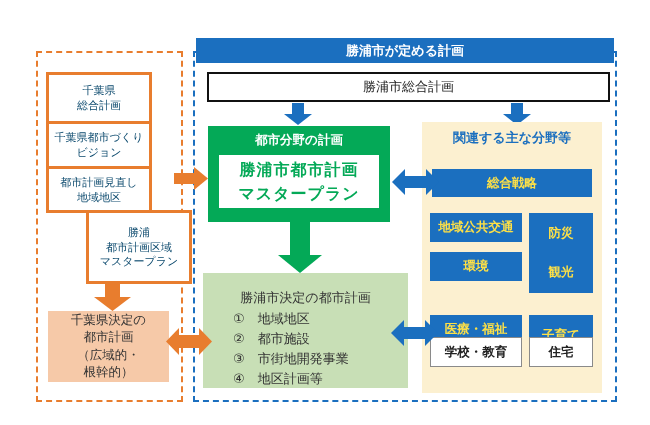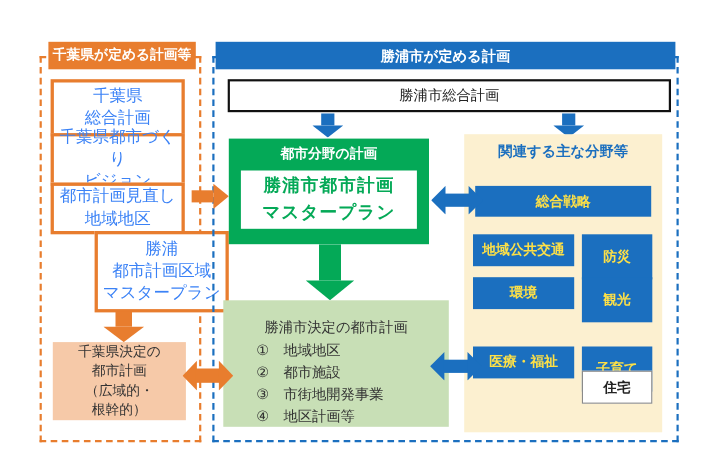--- a/index.html
+++ b/index.html
@@ -6,22 +6,22 @@
   body{font-family:"Liberation Sans","DejaVu Sans",sans-serif;}
   #canvas{position:relative;width:650px;height:425px;background:#fff;overflow:hidden;}
   .abs{position:absolute;box-sizing:border-box;}
   .pre{white-space:pre-line;}
   .center{display:flex;align-items:center;justify-content:center;text-align:center;}
 
   
   .left-dash{left:36px;top:51px;width:147px;height:351px;border:2px dashed #E87D2E;}
   .left-header{left:44px;top:38px;width:134px;height:25px;background:#E87D2E;color:#fff;
                font-size:12.5px;font-weight:bold;}
-  .obox{left:46px;width:122px;background:#fff;border:3px solid #E87D2E;color:#3b82f6;
-        font-size:15px;line-height:1.35;}
+  .obox{left:46px;width:106px;background:#fff;border:3px solid #E87D2E;color:#0c4a6e;
+        font-size:11px;line-height:1.35;}
   .obox1{top:72px;height:52px;}
   .obox2{top:121px;height:48px;}
   .obox3{top:166px;height:47px;}
   .obox4{top:210px;height:74px;margin-left:40px;}
   .peach{left:48px;top:311px;width:121px;height:71px;background:#F6C9A8;color:#333;
          font-size:12.5px;line-height:1.4;}
 
   
   .right-dash{left:193px;top:51px;width:424px;height:351px;border:2px dashed #1B6FBF;}
   .right-header{left:196px;top:38px;width:418px;height:25px;background:#1B6FBF;color:#fff;
@@ -50,21 +50,20 @@
   .r1{top:213px;} .r2{top:252px;} .r3{top:295px;margin-top:20px;} .r4{top:337px;height:30px;}
 
   svg{display:block;}
 </style>
 </head>
 <body>
 
 <div id="canvas">
 
   <div class="abs left-dash"></div>
-  <div class="abs left-header center">千葉県が定める計画等</div>
 
   <div class="abs obox obox1 center pre">千葉県
 総合計画</div>
   <div class="abs obox obox2 center pre">千葉県都市づくり
 ビジョン</div>
   <div class="abs obox obox3 center pre">都市計画見直し
 地域地区</div>
   <div class="abs obox obox4 center pre">勝浦
 都市計画区域
 マスタープラン</div>
@@ -123,20 +122,21 @@
   <div class="abs cream"></div>
   <div class="abs cream-title">関連する主な分野等</div>
   <div class="abs strategy chip center">総合戦略</div>
 
   <div class="abs chip colL r1 center">地域公共交通</div>
   <div class="abs chip colR r1 center">防災</div>
   <div class="abs chip colL r2 center">環境</div>
   <div class="abs chip colR r2 center">観光</div>
   <div class="abs chip colL r3 center">医療・福祉</div>
   <div class="abs chip colR r3 center">子育て</div>
+  <div class="abs chip-w colL r4 center">学校・教育</div>
   <div class="abs chip-w colR r4 center">住宅</div>
 
   <div class="abs" style="left:174px;top:167px;">
     <svg width="34" height="23" viewBox="0 0 34 23">
       <rect x="0" y="6" width="20" height="11" fill="#E87D2E"></rect>
       <polygon points="20,0 34,11.5 20,23" fill="#E87D2E"></polygon>
     </svg>
   </div>
 
   <div class="abs" style="left:392px;top:169px;">

